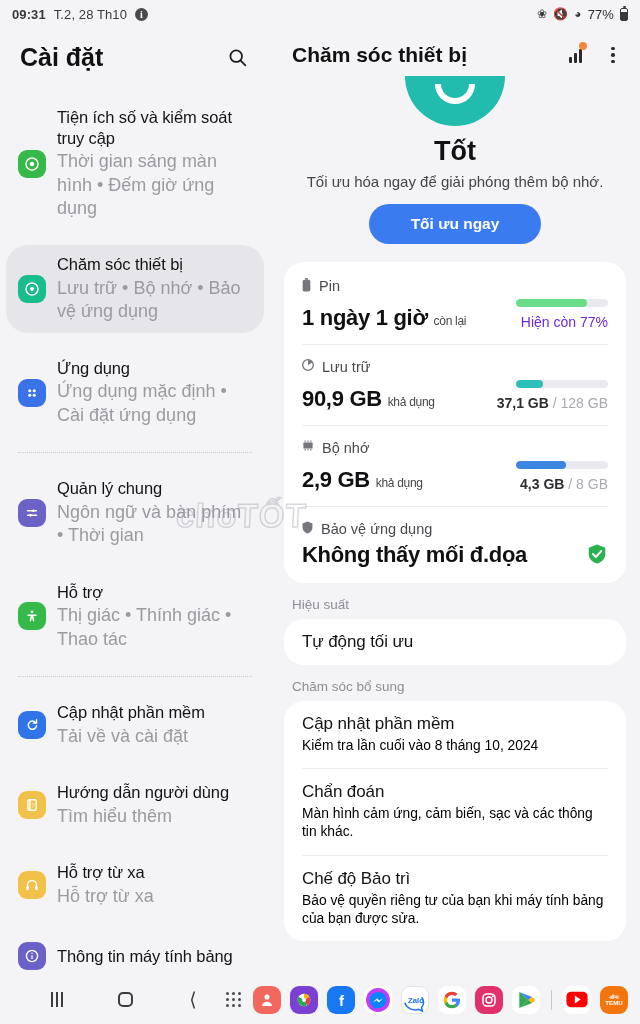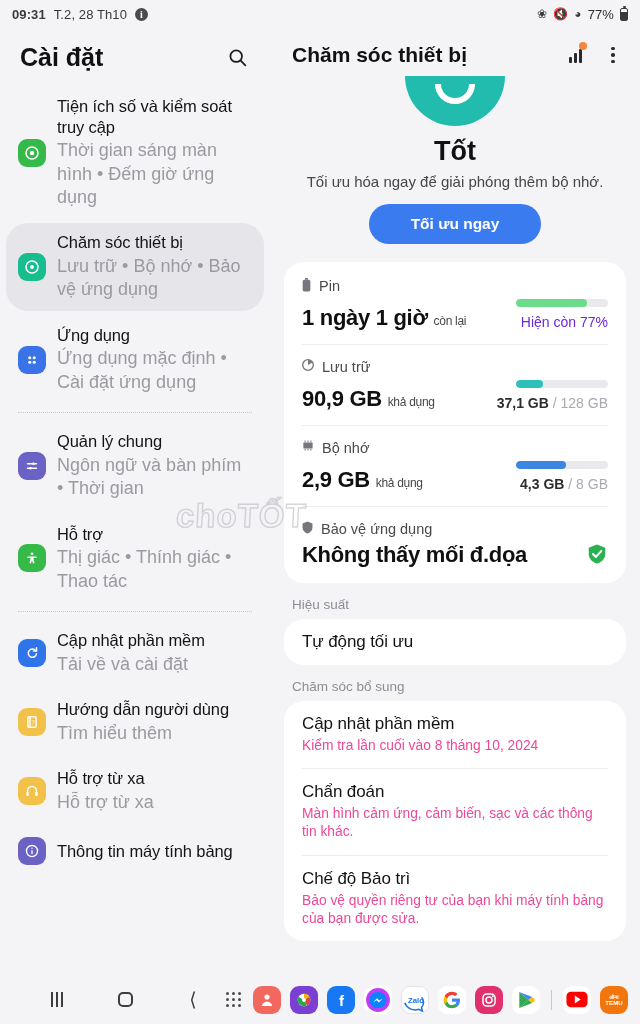--- a/index.html
+++ b/index.html
@@ -64,21 +64,21 @@
     margin-left: auto; width: 30px; height: 30px;
     display: flex; align-items: center; justify-content: center;
     cursor: pointer;
   }
   .search-btn svg { width: 21px; height: 21px; }
 
   .nav-list { padding: 0 0 4px 0; }
   .nav-item {
     display: flex; align-items: center; gap: 11px;
     padding: 9px 14px 9px 12px;
-    border-radius: 22px; margin: 5px 6px;
+    border-radius: 22px; margin: 16px 6px;
     cursor: pointer;
   }
   .nav-item.selected { background: #e6e6ea; }
   .nav-icon {
     width: 28px; height: 28px; flex: 0 0 28px;
     border-radius: 9px;
     display: flex; align-items: center; justify-content: center;
   }
   .nav-icon svg { width: 18px; height: 18px; display: block; }
   .nav-text { min-width: 0; }
@@ -175,21 +175,21 @@
   }
 
   .section-label {
     font-size: 13.5px; color: #8d8d94;
     padding: 14px 6px 7px 8px;
   }
   .list-card { background: #fff; border-radius: 20px; padding: 0 18px; }
   .list-row { padding: 13px 0 13px; cursor: pointer; }
   .list-row + .list-row { border-top: 1px solid #ededf0; }
   .list-title { font-size: 17px; color: #131316; letter-spacing: -.1px; }
-  .list-sub { font-size: 13.8px; color: #ec4899; margin-top: 3px; line-height: 1.32; }
+  .list-sub { font-size: 13.8px; color: #000000; margin-top: 3px; line-height: 1.32; }
 
   
   .watermark {
     position: absolute; left: 176px; top: 497px;
     font-size: 33px; font-weight: 700;
     color: transparent;
     -webkit-text-stroke: 1.4px rgba(150,150,160,.38);
     letter-spacing: 1px;
     pointer-events: none; user-select: none;
     font-family: "Liberation Sans", sans-serif;

